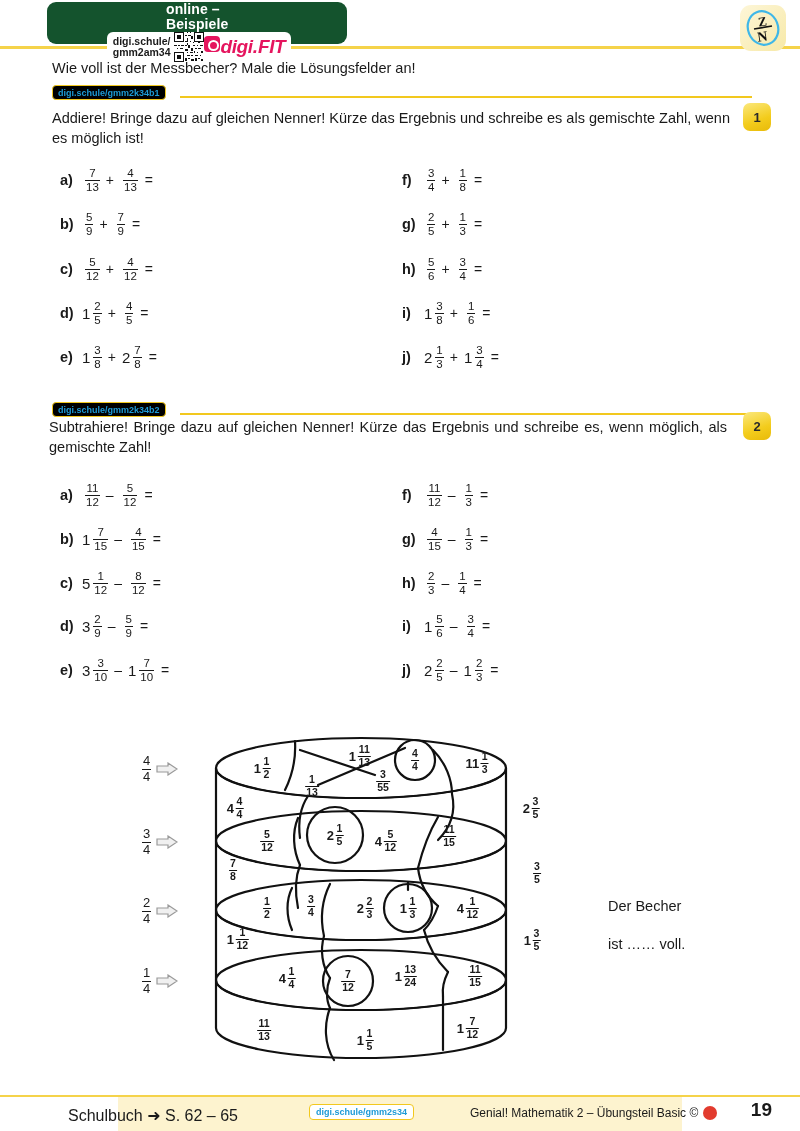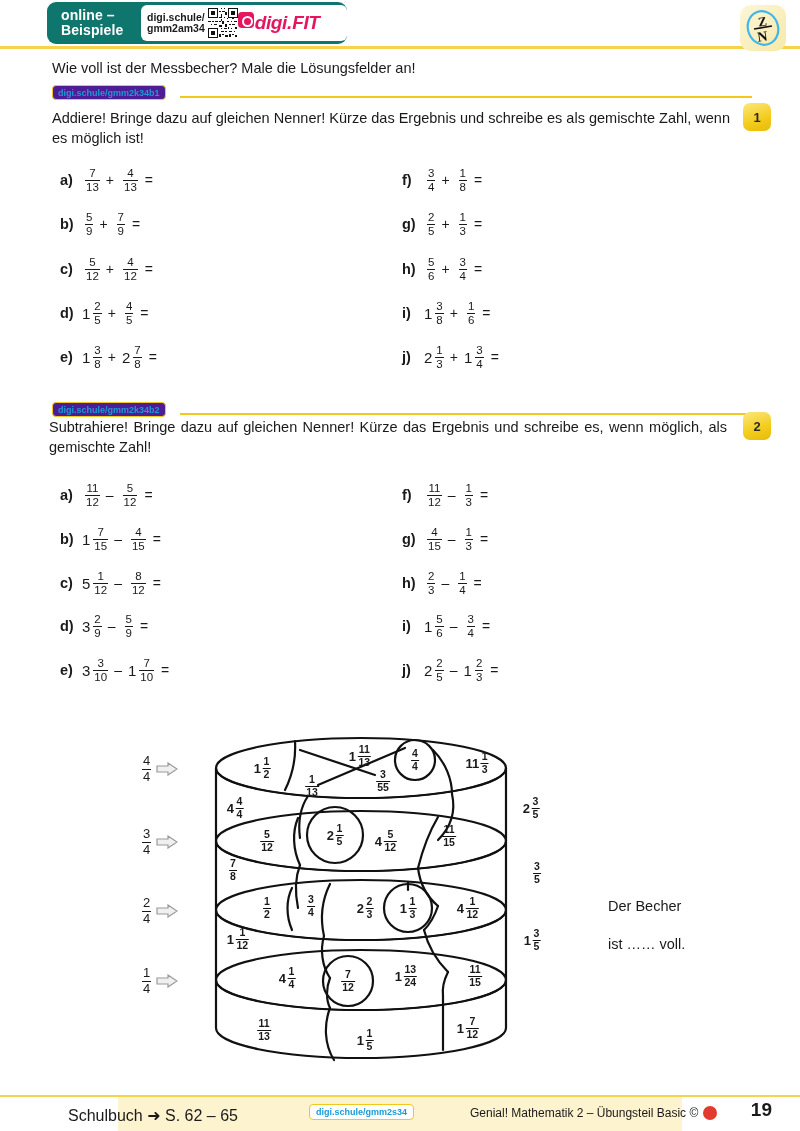--- a/index.html
+++ b/index.html
@@ -10,21 +10,21 @@
     color:#1a1a1a;
     position:relative;
     overflow:hidden;
   }
 
   
   .header{position:absolute;left:0;top:0;width:800px;height:56px;}
   .hdr-rule{position:absolute;left:0;top:46px;width:800px;height:3px;background:#f5d34a;}
   .online-pill{
     position:absolute;left:47px;top:2px;height:42px;width:300px;
-    background:#0f766e;border-radius:9px;display:flex;align-items:center;
+    background:#14532d;border-radius:9px;display:flex;align-items:center;flex-direction:column;
   }
   .online-label{
     color:#ffffff;font-weight:bold;font-size:14px;line-height:15px;
     padding-left:14px;width:76px;letter-spacing:.1px;
   }
   .qr-box{
     background:#ffffff;border-radius:6px;height:36px;margin-left:4px;
     display:flex;align-items:center;padding:0 6px;flex:1;
   }
   .qr-code-txt{font-size:10.5px;line-height:11.5px;color:#1a1a1a;font-weight:bold;white-space:nowrap;}
@@ -55,21 +55,21 @@
   }
 
   
   .lead-text{position:absolute;left:52px;top:60px;font-size:14.5px;}
 
   
   .task-bar{position:absolute;left:52px;width:700px;height:12px;}
   .task-rule{position:absolute;left:128px;top:5px;right:0;height:2px;background:#f2c81e;}
   .code-pill{
     position:absolute;left:0;top:-6px;
-    border:1px solid #f2c81e;border-radius:4px;background:#4c1d95;
+    border:1px solid #f2c81e;border-radius:4px;background:#000000;
     color:#1d9ad6;font-size:9px;font-weight:bold;padding:1.5px 5px;white-space:nowrap;
   }
   .task-badge{
     position:absolute;width:28px;height:28px;border-radius:7px;
     background:linear-gradient(160deg,#fbe87d 0%,#f3cc1c 60%,#e8ba09 100%);
     color:#2a2a2a;font-weight:bold;font-size:13px;
     display:flex;align-items:center;justify-content:center;
   }
   .task-instr{position:absolute;font-size:14.5px;line-height:20px;text-align:justify;}
 

